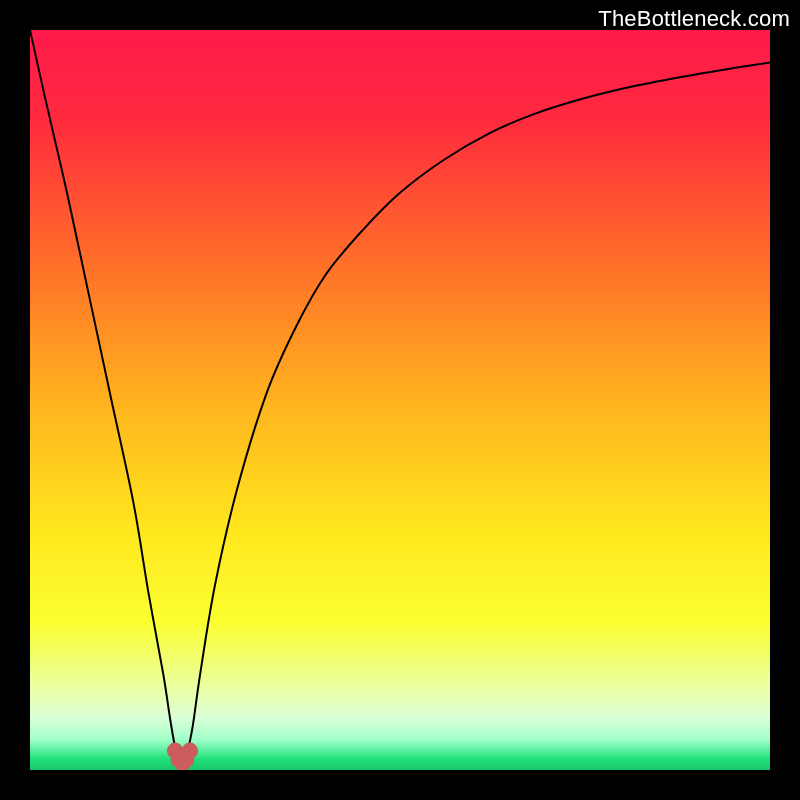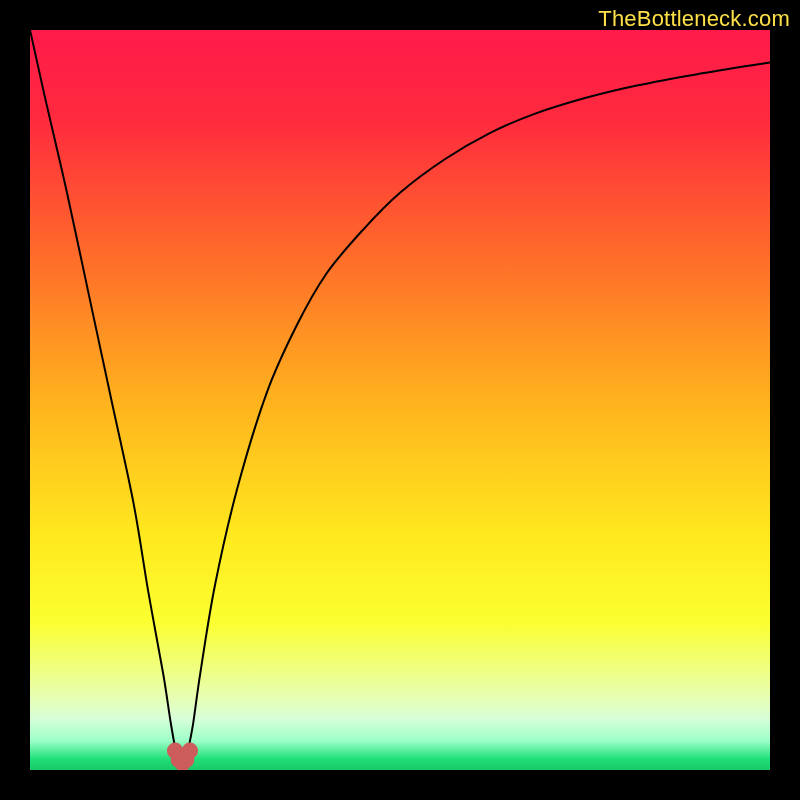--- a/index.html
+++ b/index.html
@@ -22,21 +22,21 @@
     left: 30px;
     top: 30px;
     width: 740px;
     height: 740px;
     overflow: hidden;
   }
   .watermark {
     position: absolute;
     top: 6px;
     right: 10px;
-    color: #fde047;
+    color: #ffffff;
     font-size: 22px;
     font-weight: 400;
     letter-spacing: 0.2px;
     z-index: 5;
   }
   svg { display: block; }
 </style>
 </head>
 <body>
 

